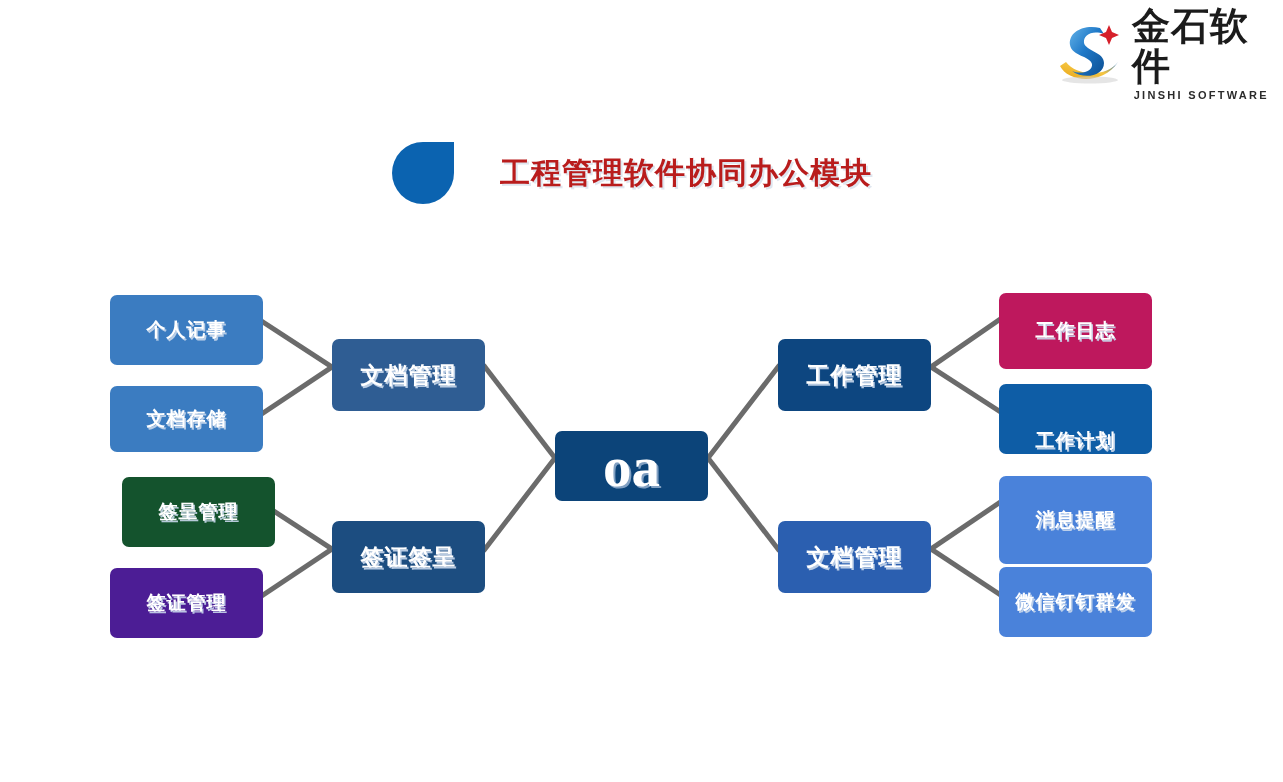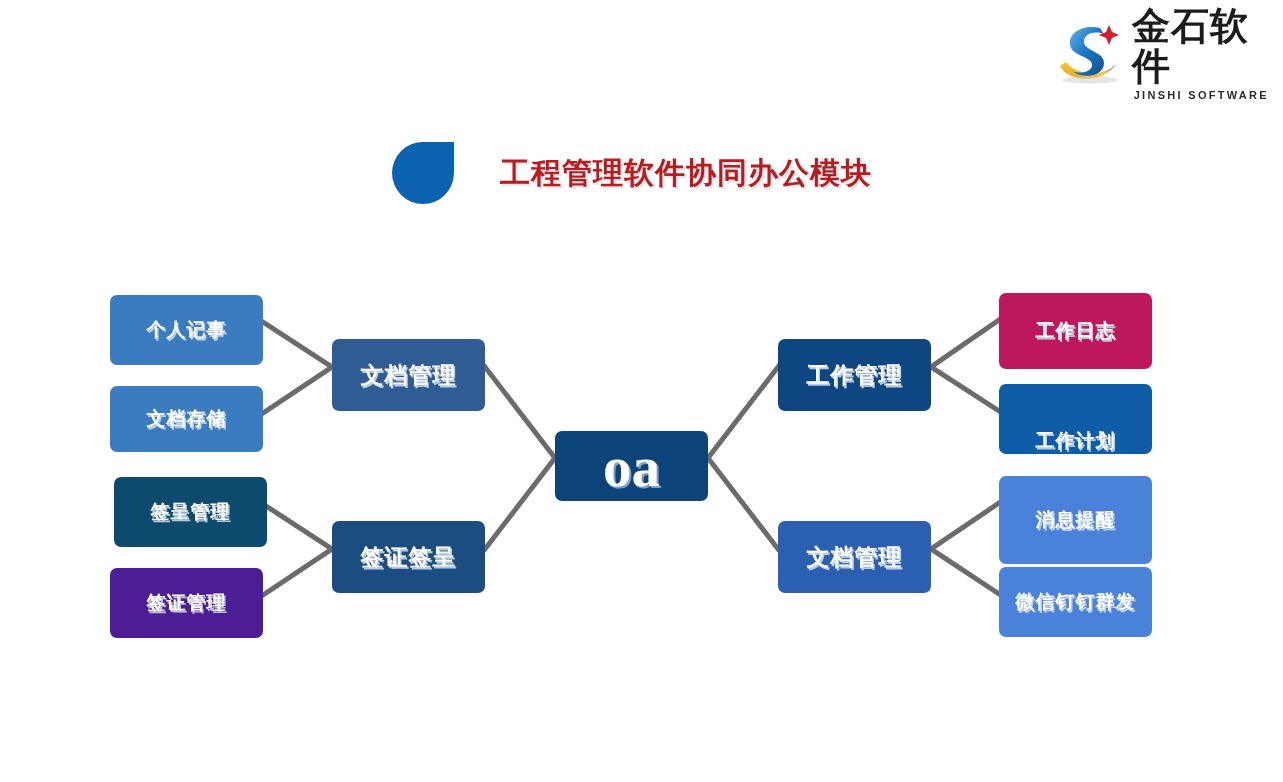--- a/index.html
+++ b/index.html
@@ -171,21 +171,21 @@
     </div>
     <div class="node lvl1" style="left: 110px; top: 287px; width: 153px; height: 70px; background: rgb(59, 124, 193);">
       <span>个人记事</span>
     </div>
     <div class="node lvl1" style="left: 110px; top: 378px; width: 153px; height: 66px; background: rgb(59, 124, 193);">
       <span>文档存储</span>
     </div>
     <div class="node lvl2" style="left: 332px; top: 513px; width: 153px; height: 72px; background: rgb(28, 77, 128);">
       <span>签证签呈</span>
     </div>
-    <div class="node lvl1" style="left: 114px; top: 469px; width: 153px; height: 70px; background: #0c4a6e;">
+    <div class="node lvl1" style="left: 122px; top: 469px; width: 153px; height: 70px; background: #14532d;">
       <span>签呈管理</span>
     </div>
     <div class="node lvl1" style="left: 110px; top: 560px; width: 153px; height: 70px; background: #4c1d95;">
       <span>签证管理</span>
     </div>
     <div class="node lvl2" style="left: 778px; top: 331px; width: 153px; height: 72px; background: rgb(13, 70, 128);">
       <span>工作管理</span>
     </div>
     <div class="node lvl1" style="left: 999px; top: 285px; width: 153px; height: 76px; background: #be185d;">
       <span>工作日志</span>

